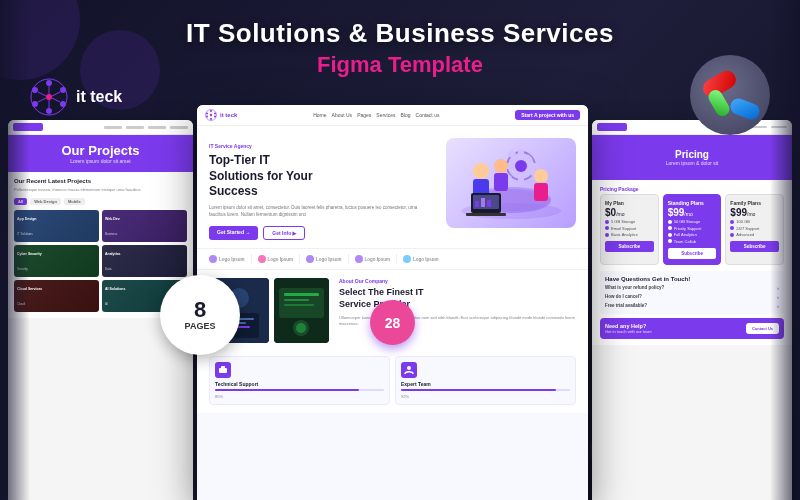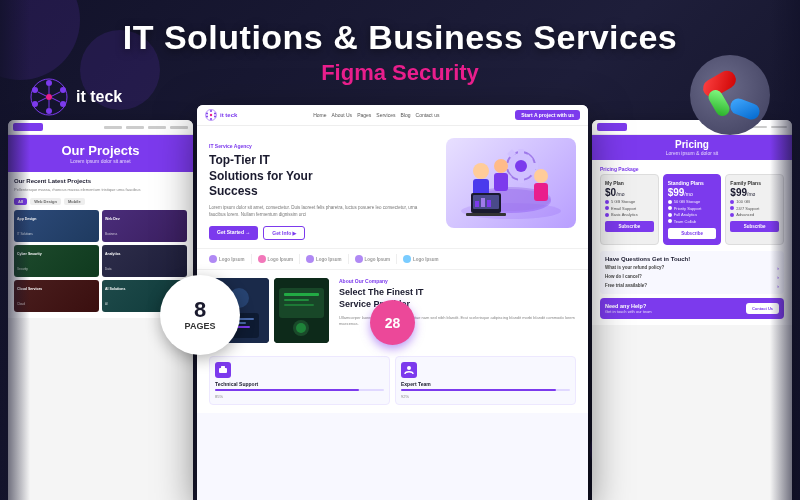--- a/index.html
+++ b/index.html
@@ -23,21 +23,21 @@
     .main-title-area {
       position: absolute;
       top: 18px;
       left: 0;
       right: 0;
       text-align: center;
       z-index: 10;
     }
 
     .main-title {
-      font-size: 34px;
+      font-size: 26px;
       font-weight: 900;
       color: #ffffff;
       letter-spacing: 0.5px;
       text-shadow: 0 2px 8px rgba(0,0,0,0.5);
     }
 
     .sub-title {
       font-size: 22px;
       font-weight: 700;
       color: #e91e8c;
@@ -619,21 +619,21 @@
       width: 200px;
       flex-shrink: 0;
       background: #f5f5f5;
       border-radius: 6px 6px 0 0;
       overflow: hidden;
       box-shadow: 0 8px 25px rgba(0,0,0,0.4);
     }
 
     .mockup-right-header {
       background: #7c3aed;
-      padding: 4px 10px;
+      padding: 14px 10px;
       text-align: center;
     }
 
     .mockup-right-header-text {
       color: white;
       font-size: 10px;
       font-weight: 800;
       display: block;
     }
 
@@ -902,21 +902,21 @@
 
 <div class="bg-dots">
   <div class="bg-dot" style="width:120px;height:120px;top:-40px;left:-40px;"></div>
   <div class="bg-dot" style="width:80px;height:80px;top:30px;left:80px;"></div>
   <div class="bg-dot" style="width:60px;height:60px;bottom:20px;right:150px;"></div>
   <div class="bg-dot" style="width:100px;height:100px;bottom:-30px;left:300px;"></div>
 </div>
 
 <div class="main-title-area">
   <div class="main-title">IT Solutions &amp; Business Services</div>
-  <div class="sub-title">Figma Security</div>
+  <div class="sub-title">Figma Template</div>
 </div>
 
 <div class="logo-area">
   <svg class="logo-icon" viewBox="0 0 38 38">
     <circle cx="19" cy="19" r="18" fill="none" stroke="#7c3aed" stroke-width="1"></circle>
 
     <circle cx="19" cy="5" r="3" fill="#7c3aed"></circle>
     <circle cx="33" cy="12" r="3" fill="#7c3aed"></circle>
     <circle cx="33" cy="26" r="3" fill="#7c3aed"></circle>
     <circle cx="19" cy="33" r="3" fill="#7c3aed"></circle>

